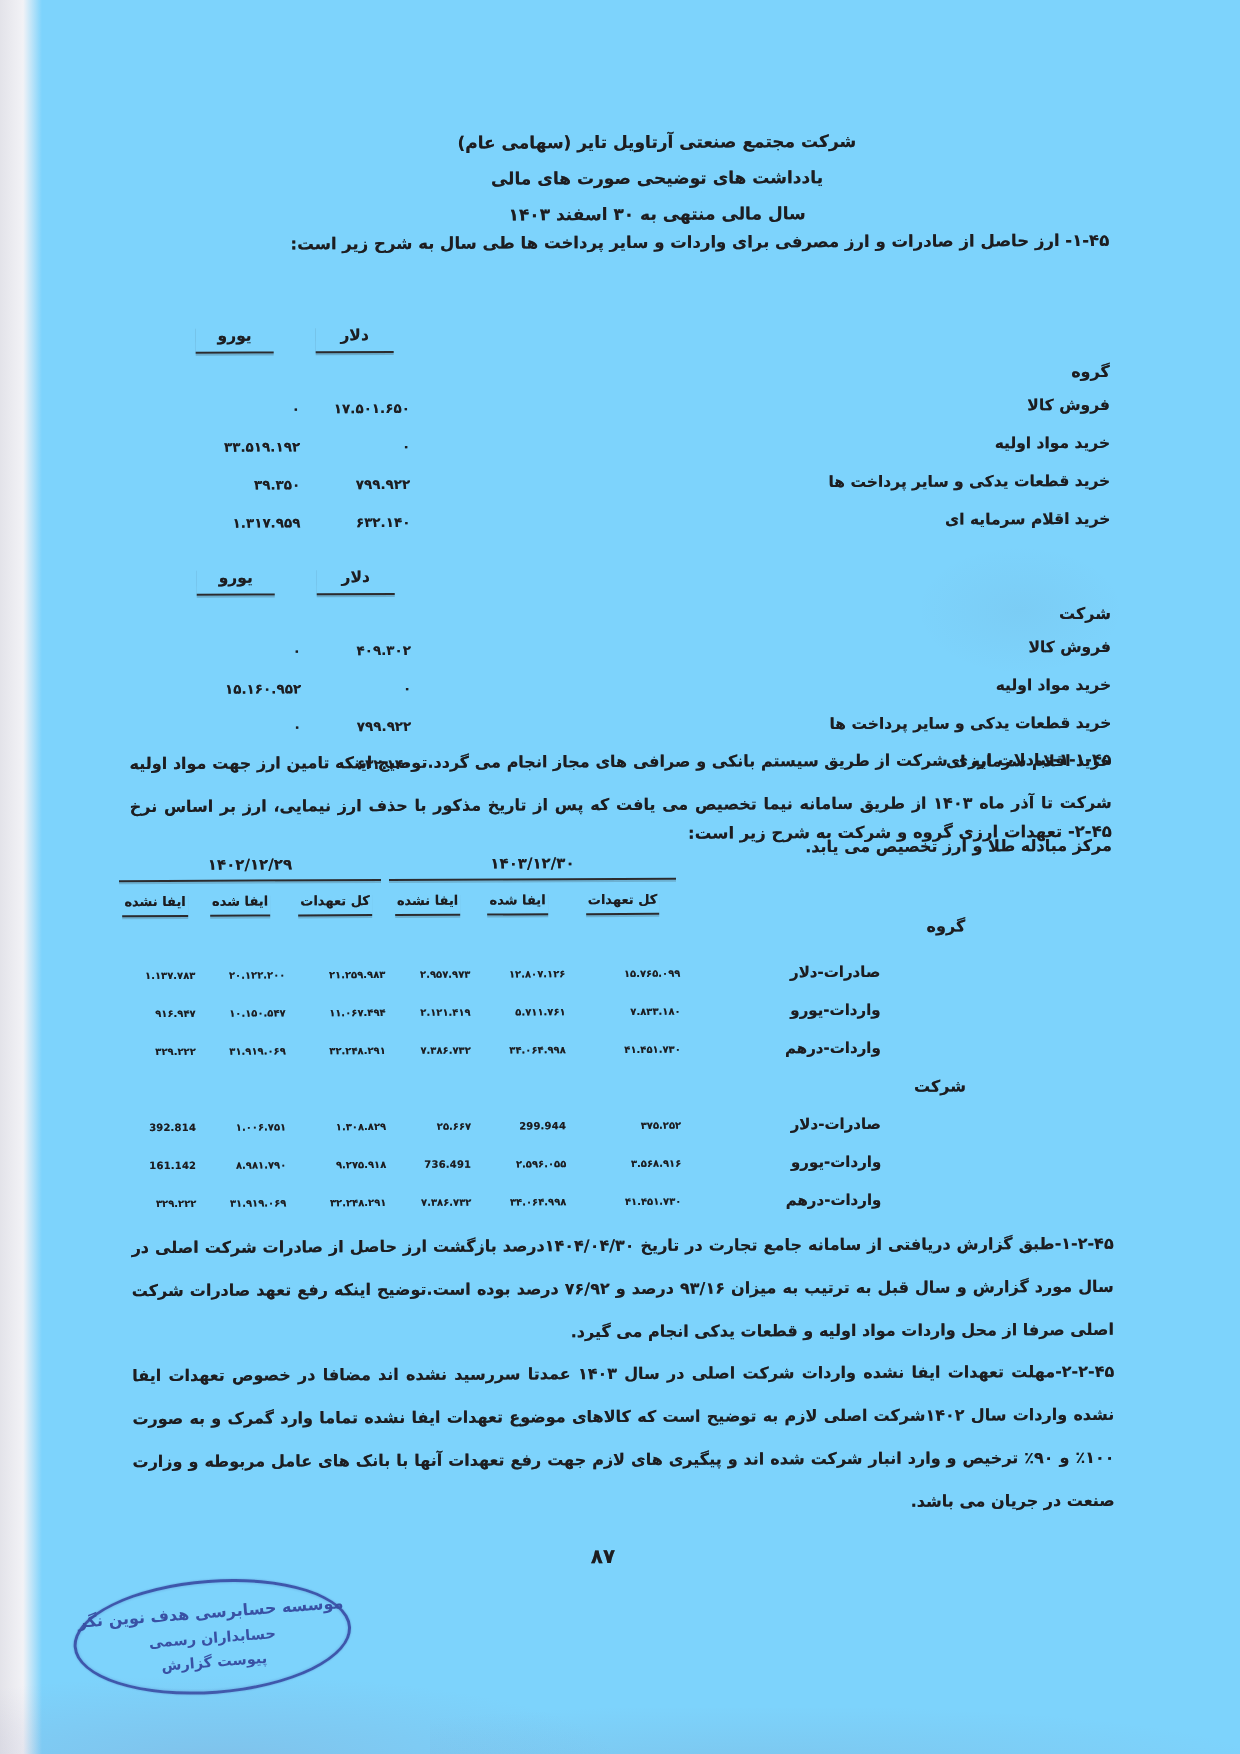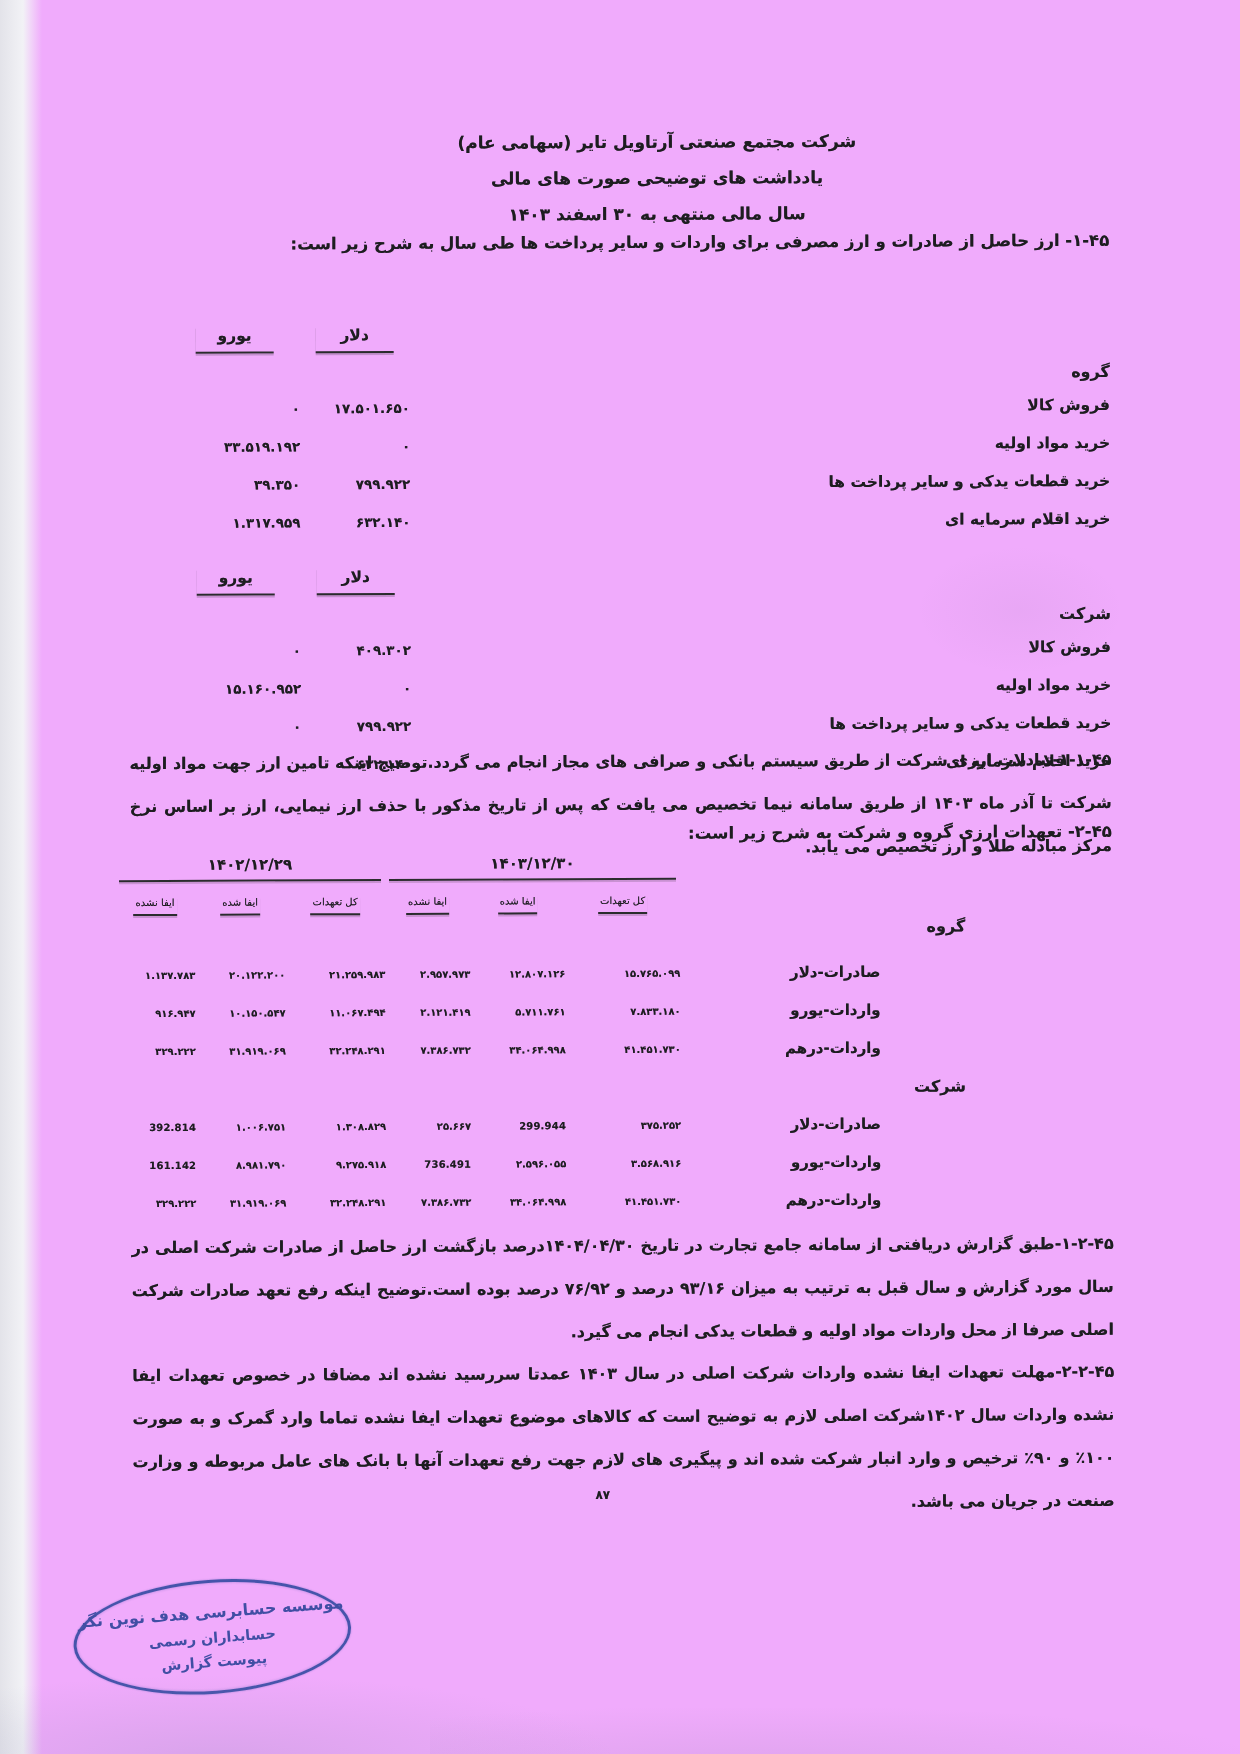--- a/index.html
+++ b/index.html
@@ -1,18 +1,18 @@
 <!DOCTYPE html>
 <html lang="fa"><head>
 <meta charset="utf-8">
 <style>
   html,body{margin:0;padding:0;background:#ffffff;}
   .page{
     position:relative;width:1240px;height:1754px;overflow:hidden;
-    background:#f0abfc;
+    background:#7dd3fc;
     font-family:"DejaVu Sans","Liberation Sans",sans-serif;
     color:#1d1d20;direction:rtl;
   }
   .scan{position:absolute;inset:0;transform:rotate(-0.25deg);}
   
   .edge-left{position:absolute;left:0;top:0;width:42px;height:100%;
     background:linear-gradient(to right,#e3e3e9 0%,#f2f2f6 55%,rgba(255,255,255,0) 100%);}
   .smudge-bottom{position:absolute;left:0;bottom:0;width:620px;height:80px;
     background:radial-gradient(ellipse at 35% 105%,rgba(135,135,175,0.22),rgba(135,135,175,0) 70%);}
   .smudge-bottom2{position:absolute;left:430px;bottom:0;width:810px;height:46px;
@@ -38,33 +38,33 @@
   .crow .lbl{font-size:15.5px;font-weight:600;text-align:right;}
   .crow .num{font-size:13.5px;font-weight:600;letter-spacing:.3px;text-align:right;padding-left:4px;}
   
   .t3{position:absolute;right:360px;width:765px;}
   .t3grid{display:grid;grid-template-columns:200px 115px 95px 85px 100px 90px 80px;direction:rtl;align-items:center;}
   .t3dates{display:grid;grid-template-columns:200px 295px 270px;direction:rtl;}
   .t3date{text-align:center;font-size:15px;font-weight:700;padding-bottom:6px;}
   .t3dateline{border-bottom:2.5px solid #2b2b2e;box-shadow:0 2px 0 rgba(43,43,46,.2);margin:0 4px;height:0;}
   .t3sub{margin-top:9px;}
   .t3sub .sc{text-align:center;}
-  .t3sub .su{display:inline-block;font-size:10px;font-weight:400;padding:0 2px 6px 2px;
+  .t3sub .su{display:inline-block;font-size:13px;font-weight:700;padding:0 2px 6px 2px;
     border-bottom:2.5px solid #2b2b2e;box-shadow:0 2px 0 rgba(43,43,46,.2);}
   .t3secs{position:absolute;right:275px;font-size:16px;font-weight:700;}
   .t3rows{position:absolute;right:360px;width:765px;}
   .t3row{height:38px;}
   .t3row .lbl{font-size:15px;font-weight:600;text-align:right;}
   .t3row .num{font-size:10px;font-weight:600;letter-spacing:.2px;text-align:right;padding-left:2px;}
   
   .para{position:absolute;right:128px;width:982px;font-size:16px;font-weight:600;
     line-height:43px;text-align:justify;}
   
-  .pagenum{position:absolute;top:1488px;left:520px;width:160px;text-align:center;
-    font-size:12px;font-weight:700;}
+  .pagenum{position:absolute;top:1544px;left:520px;width:160px;text-align:center;
+    font-size:20px;font-weight:700;}
   
   .stamp{position:absolute;left:70px;top:1578px;width:272px;height:108px;
     border:3.5px solid #3a4ea5;border-radius:50%;transform:rotate(-4deg);
     box-shadow:0 0 2px rgba(58,78,165,.45), inset 0 0 3px rgba(58,78,165,.4);
     display:flex;flex-direction:column;justify-content:center;align-items:center;
     color:#34489e;opacity:.93;}
   .stamp .s1{font-size:16px;font-weight:700;line-height:26px;}
   .stamp .s2{font-size:14.5px;font-weight:700;line-height:24px;}
 </style>
 </head>

